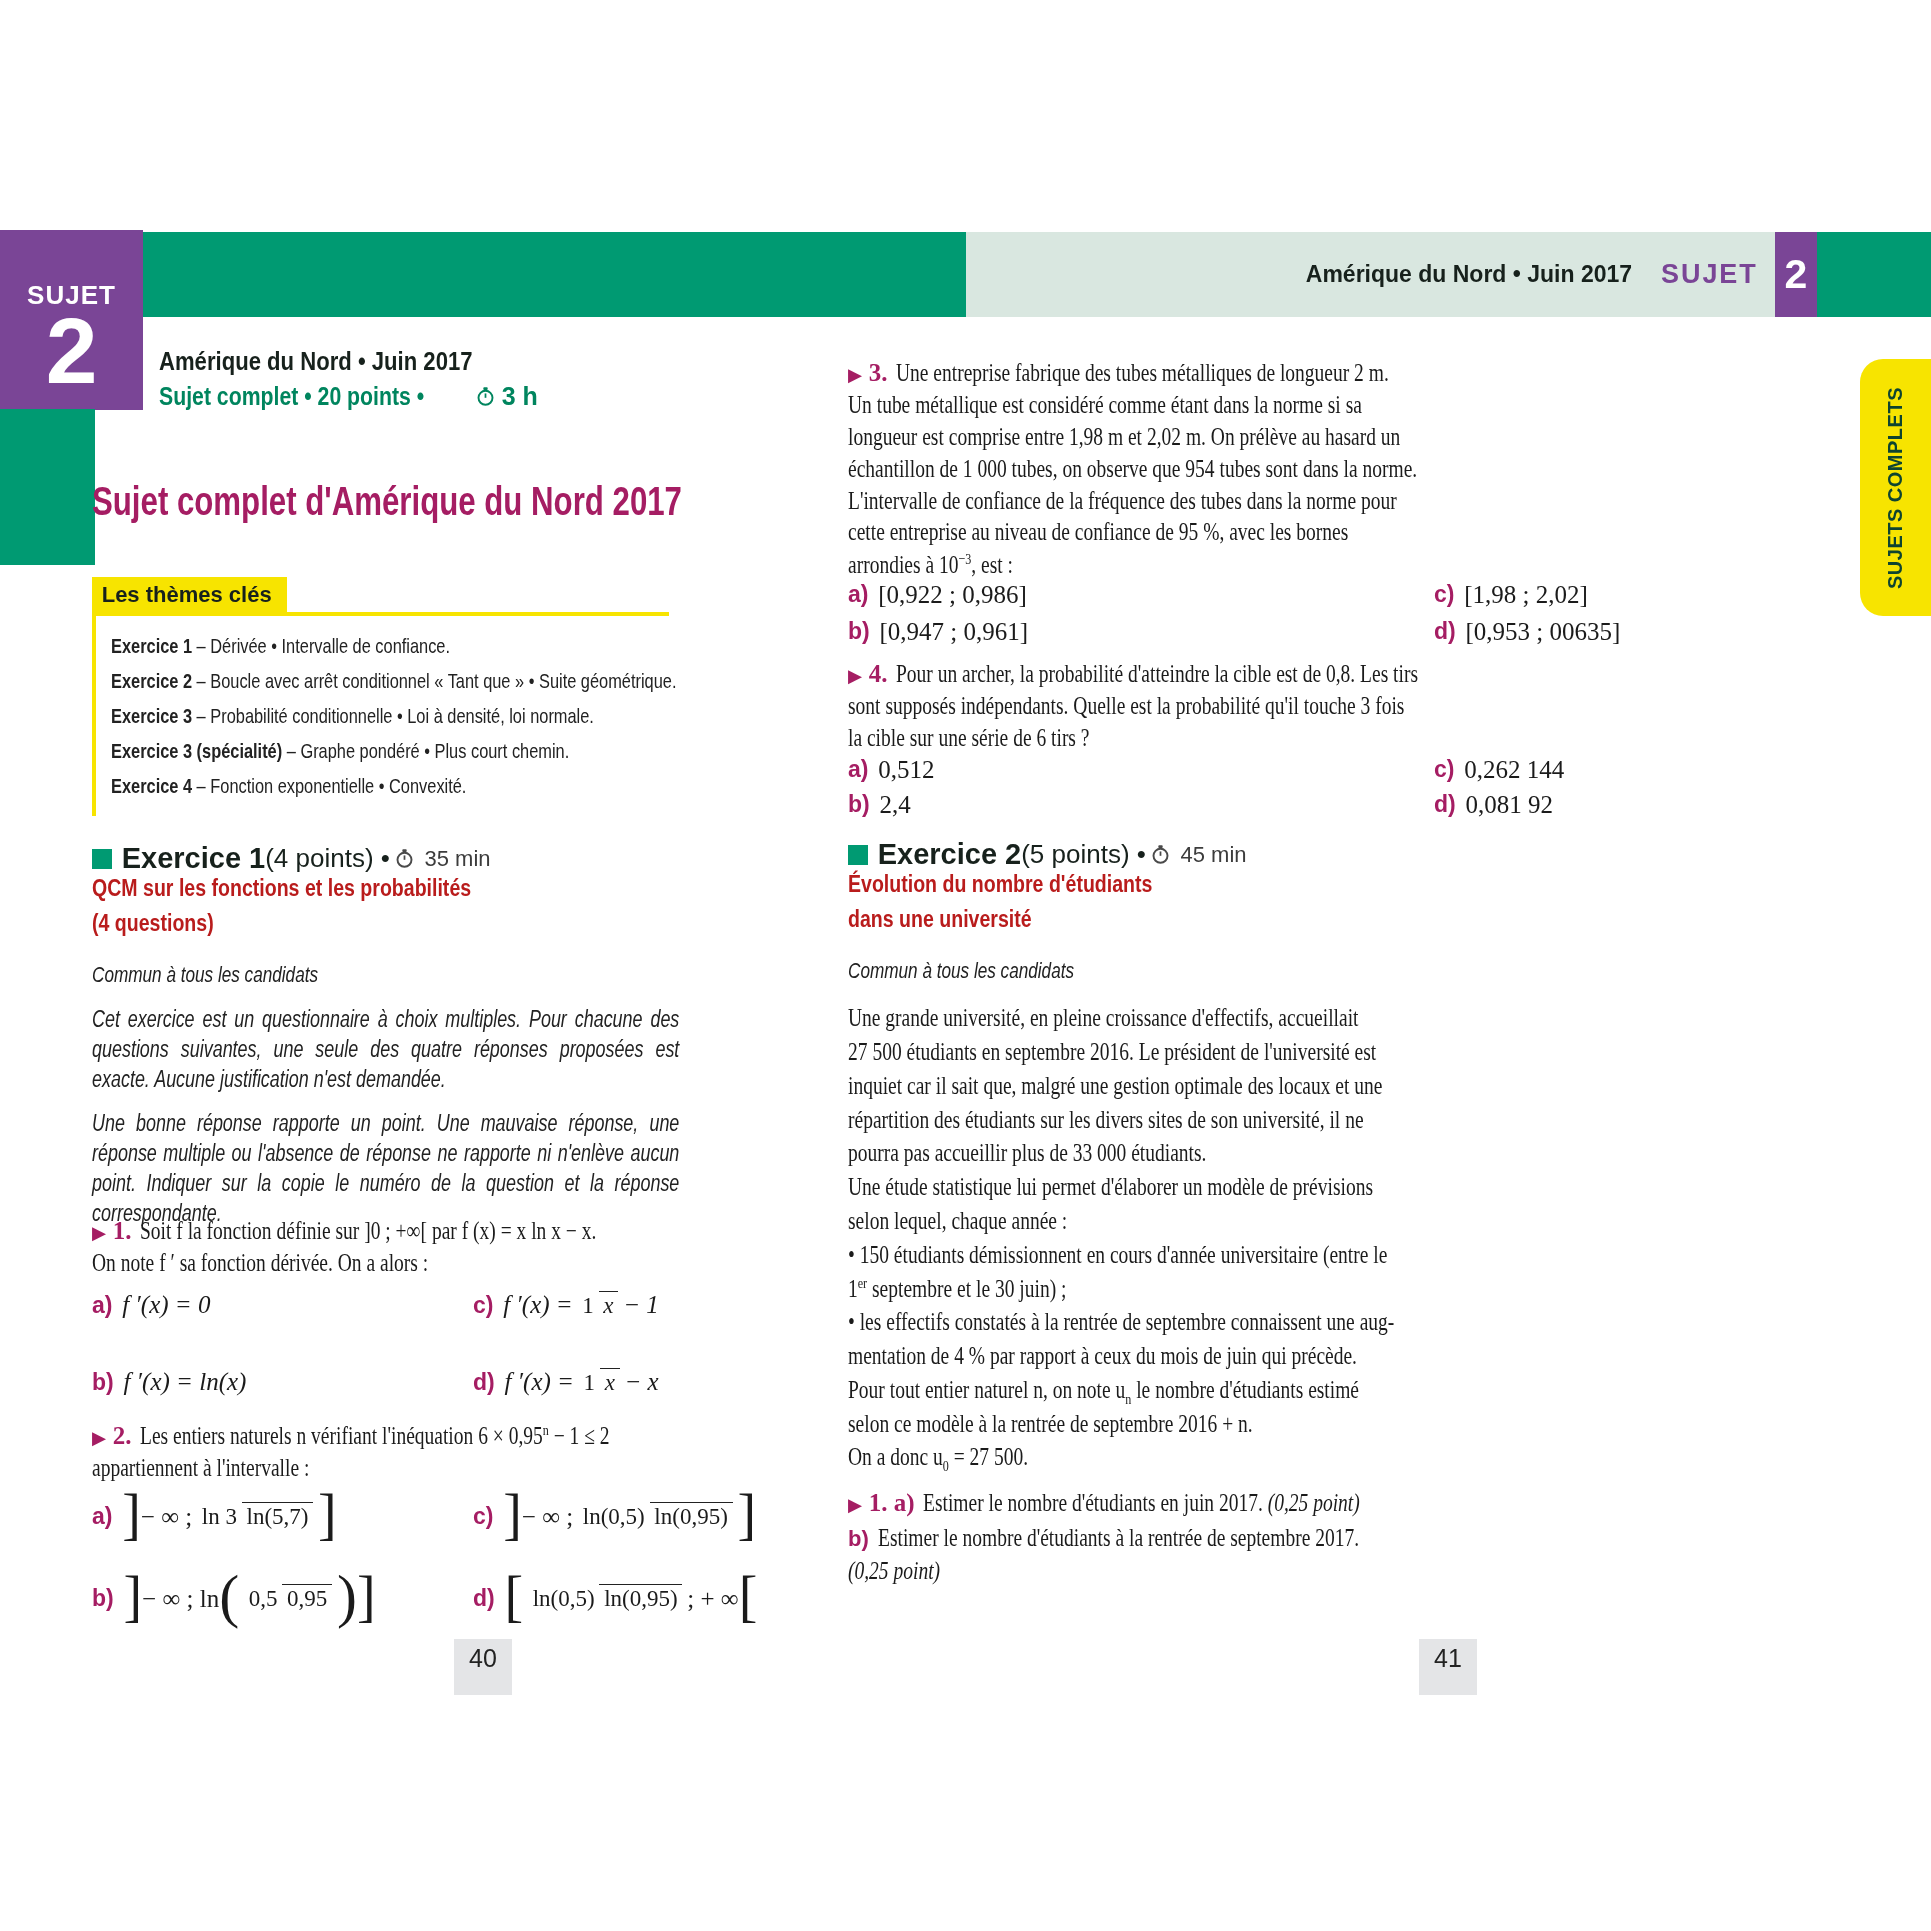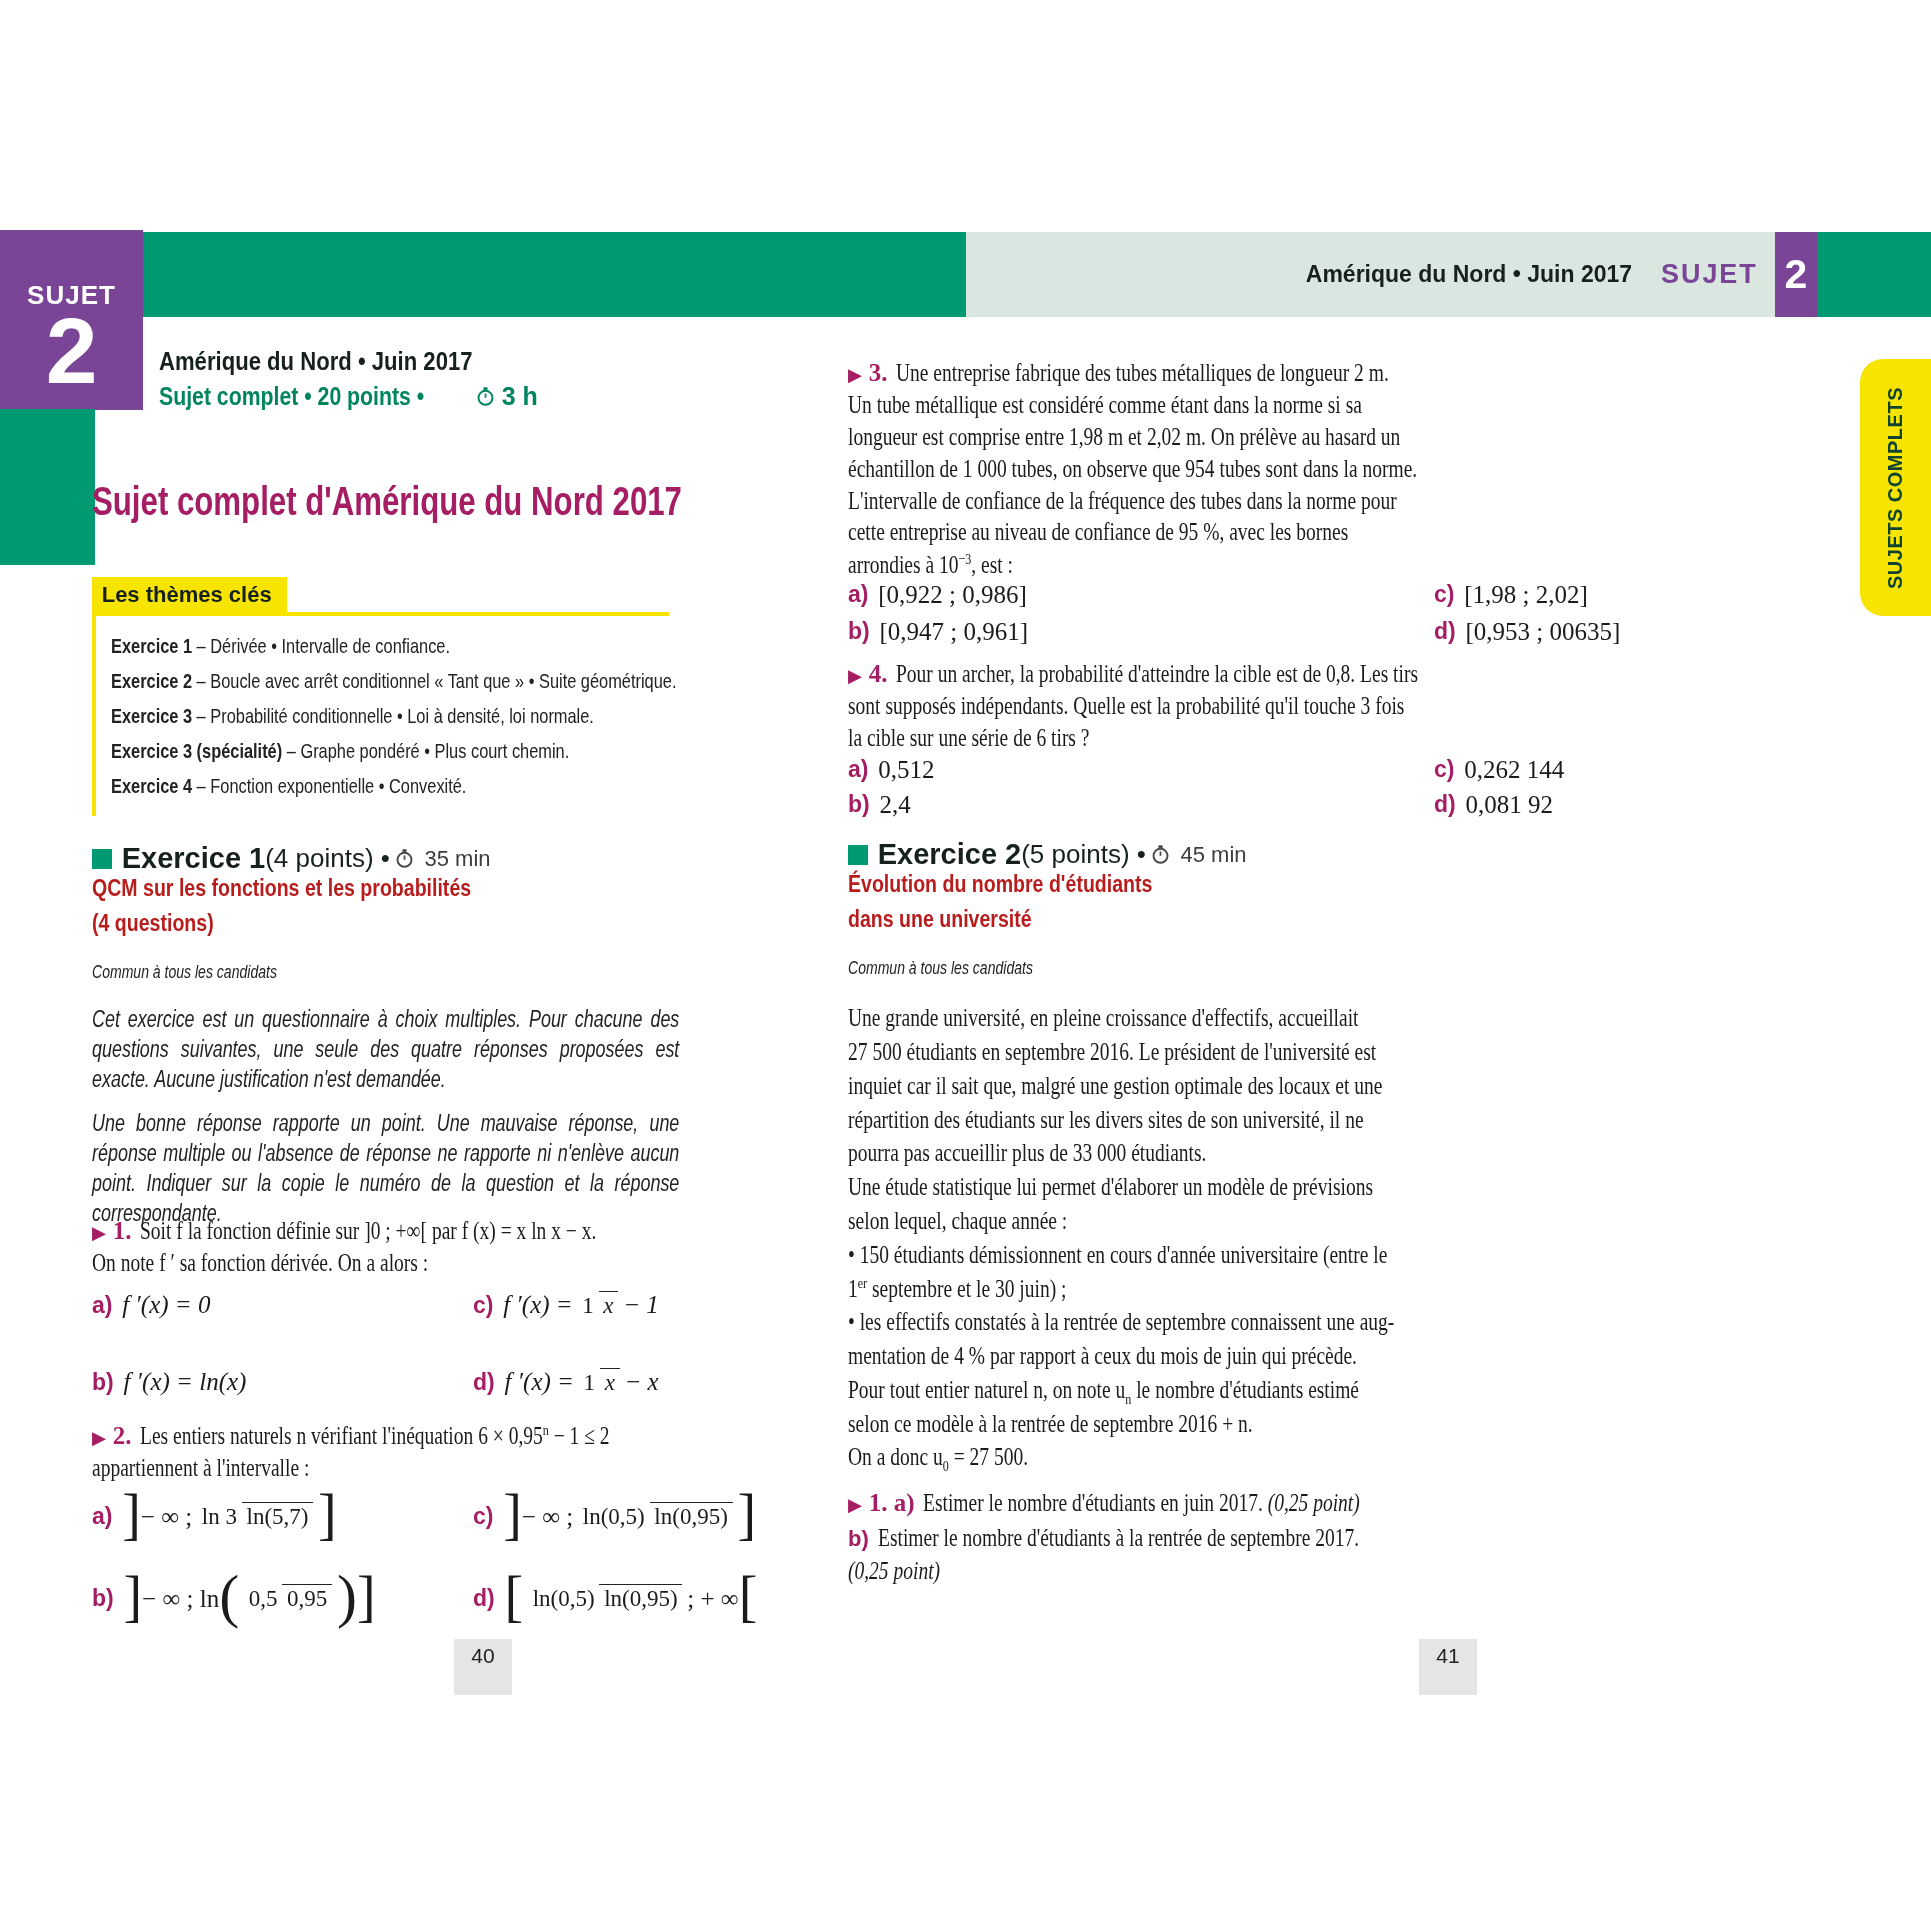--- a/index.html
+++ b/index.html
@@ -31,39 +31,39 @@
   .themes-box{left:92px;top:616px;width:637px;border-left:4.8px solid #f7e400;padding:11.6px 0 13.5px 15.4px;box-sizing:border-box;}
   .theme-item{line-height:35px;font-size:21px;color:#222;}
   .theme-item b{font-weight:bold;}
   
   .ex-head{display:flex;align-items:center;}
   .gsq{width:20px;height:20px;background:#009a72;display:inline-block;margin-right:9.7px;flex:0 0 auto;}
   .ex-name{font-weight:bold;font-size:29px;color:#17211c;}
   .ex-meta{font-size:26px;color:#17211c;}
   .ex-dur{font-size:22px;color:#3c3c3c;margin-left:3.9px;}
   .ex-sub{font-weight:bold;font-size:23px;color:#b91c1c;}
-  .common{font-style:italic;font-size:18px;color:#222;}
+  .common{font-style:italic;font-size:22px;color:#222;}
   .para{width:753px;transform:scaleX(.78);transform-origin:0 0;font-style:italic;font-size:23px;line-height:30px;text-align:justify;color:#222;}
   
   .sline{font-family:"Liberation Serif",serif;font-size:25px;color:#1b1b1b;}
   .qtri{color:#a51d63;font-size:18.3px;margin-right:6.8px;}
   .qnum{font-family:"Liberation Serif",serif;font-weight:bold;font-size:25px;color:#a51d63;margin-right:8.7px;}
   .row{display:flex;align-items:center;}
   .olabel{color:#a51d63;font-weight:bold;font-size:23px;margin-right:9.7px;}
   .math{font-family:"Liberation Serif",serif;font-style:italic;font-size:25px;color:#1b1b1b;}
   .mup{font-family:"Liberation Serif",serif;font-style:normal;font-size:25px;color:#1b1b1b;}
   .frac{display:inline-block;vertical-align:middle;text-align:center;margin:0 4.8px;}
   .frac .num{font-family:"Liberation Serif",serif;font-size:23px;line-height:25px;padding:0 4.8px;}
   .frac .den{font-family:"Liberation Serif",serif;font-size:23px;line-height:25px;padding:1px 4.8px 0;border-top:1.9px solid #222;}
   .ib{font-family:"Liberation Serif",serif;font-size:56px;font-weight:400;line-height:0;vertical-align:middle;color:#1b1b1b;position:relative;top:-2.9px;}
   .ip{font-family:"Liberation Serif",serif;font-size:60px;font-weight:400;line-height:0;vertical-align:middle;color:#1b1b1b;position:relative;top:-2.9px;}
   .sup{vertical-align:super;font-size:62%;}
   .sub{vertical-align:sub;font-size:62%;}
   .pts{font-family:"Liberation Serif",serif;font-style:italic;}
-  .page-box{width:58px;height:56px;background:#e4e5e7;text-align:center;font-size:21px;color:#222;padding-top:4.8px;box-sizing:border-box;}
+  .page-box{width:58px;height:56px;background:#e4e5e7;text-align:center;font-size:25px;color:#222;padding-top:4.8px;box-sizing:border-box;}
   .watch{width:21px;height:21px;margin:0 5.8px 0 3.9px;flex:0 0 auto;}
   .nw{white-space:nowrap;}
 </style>
 </head>
 <body>
 
 <div id="stage">
 
   <div class="abs purple-left">
     <span class="sujet-word">SUJET</span>

